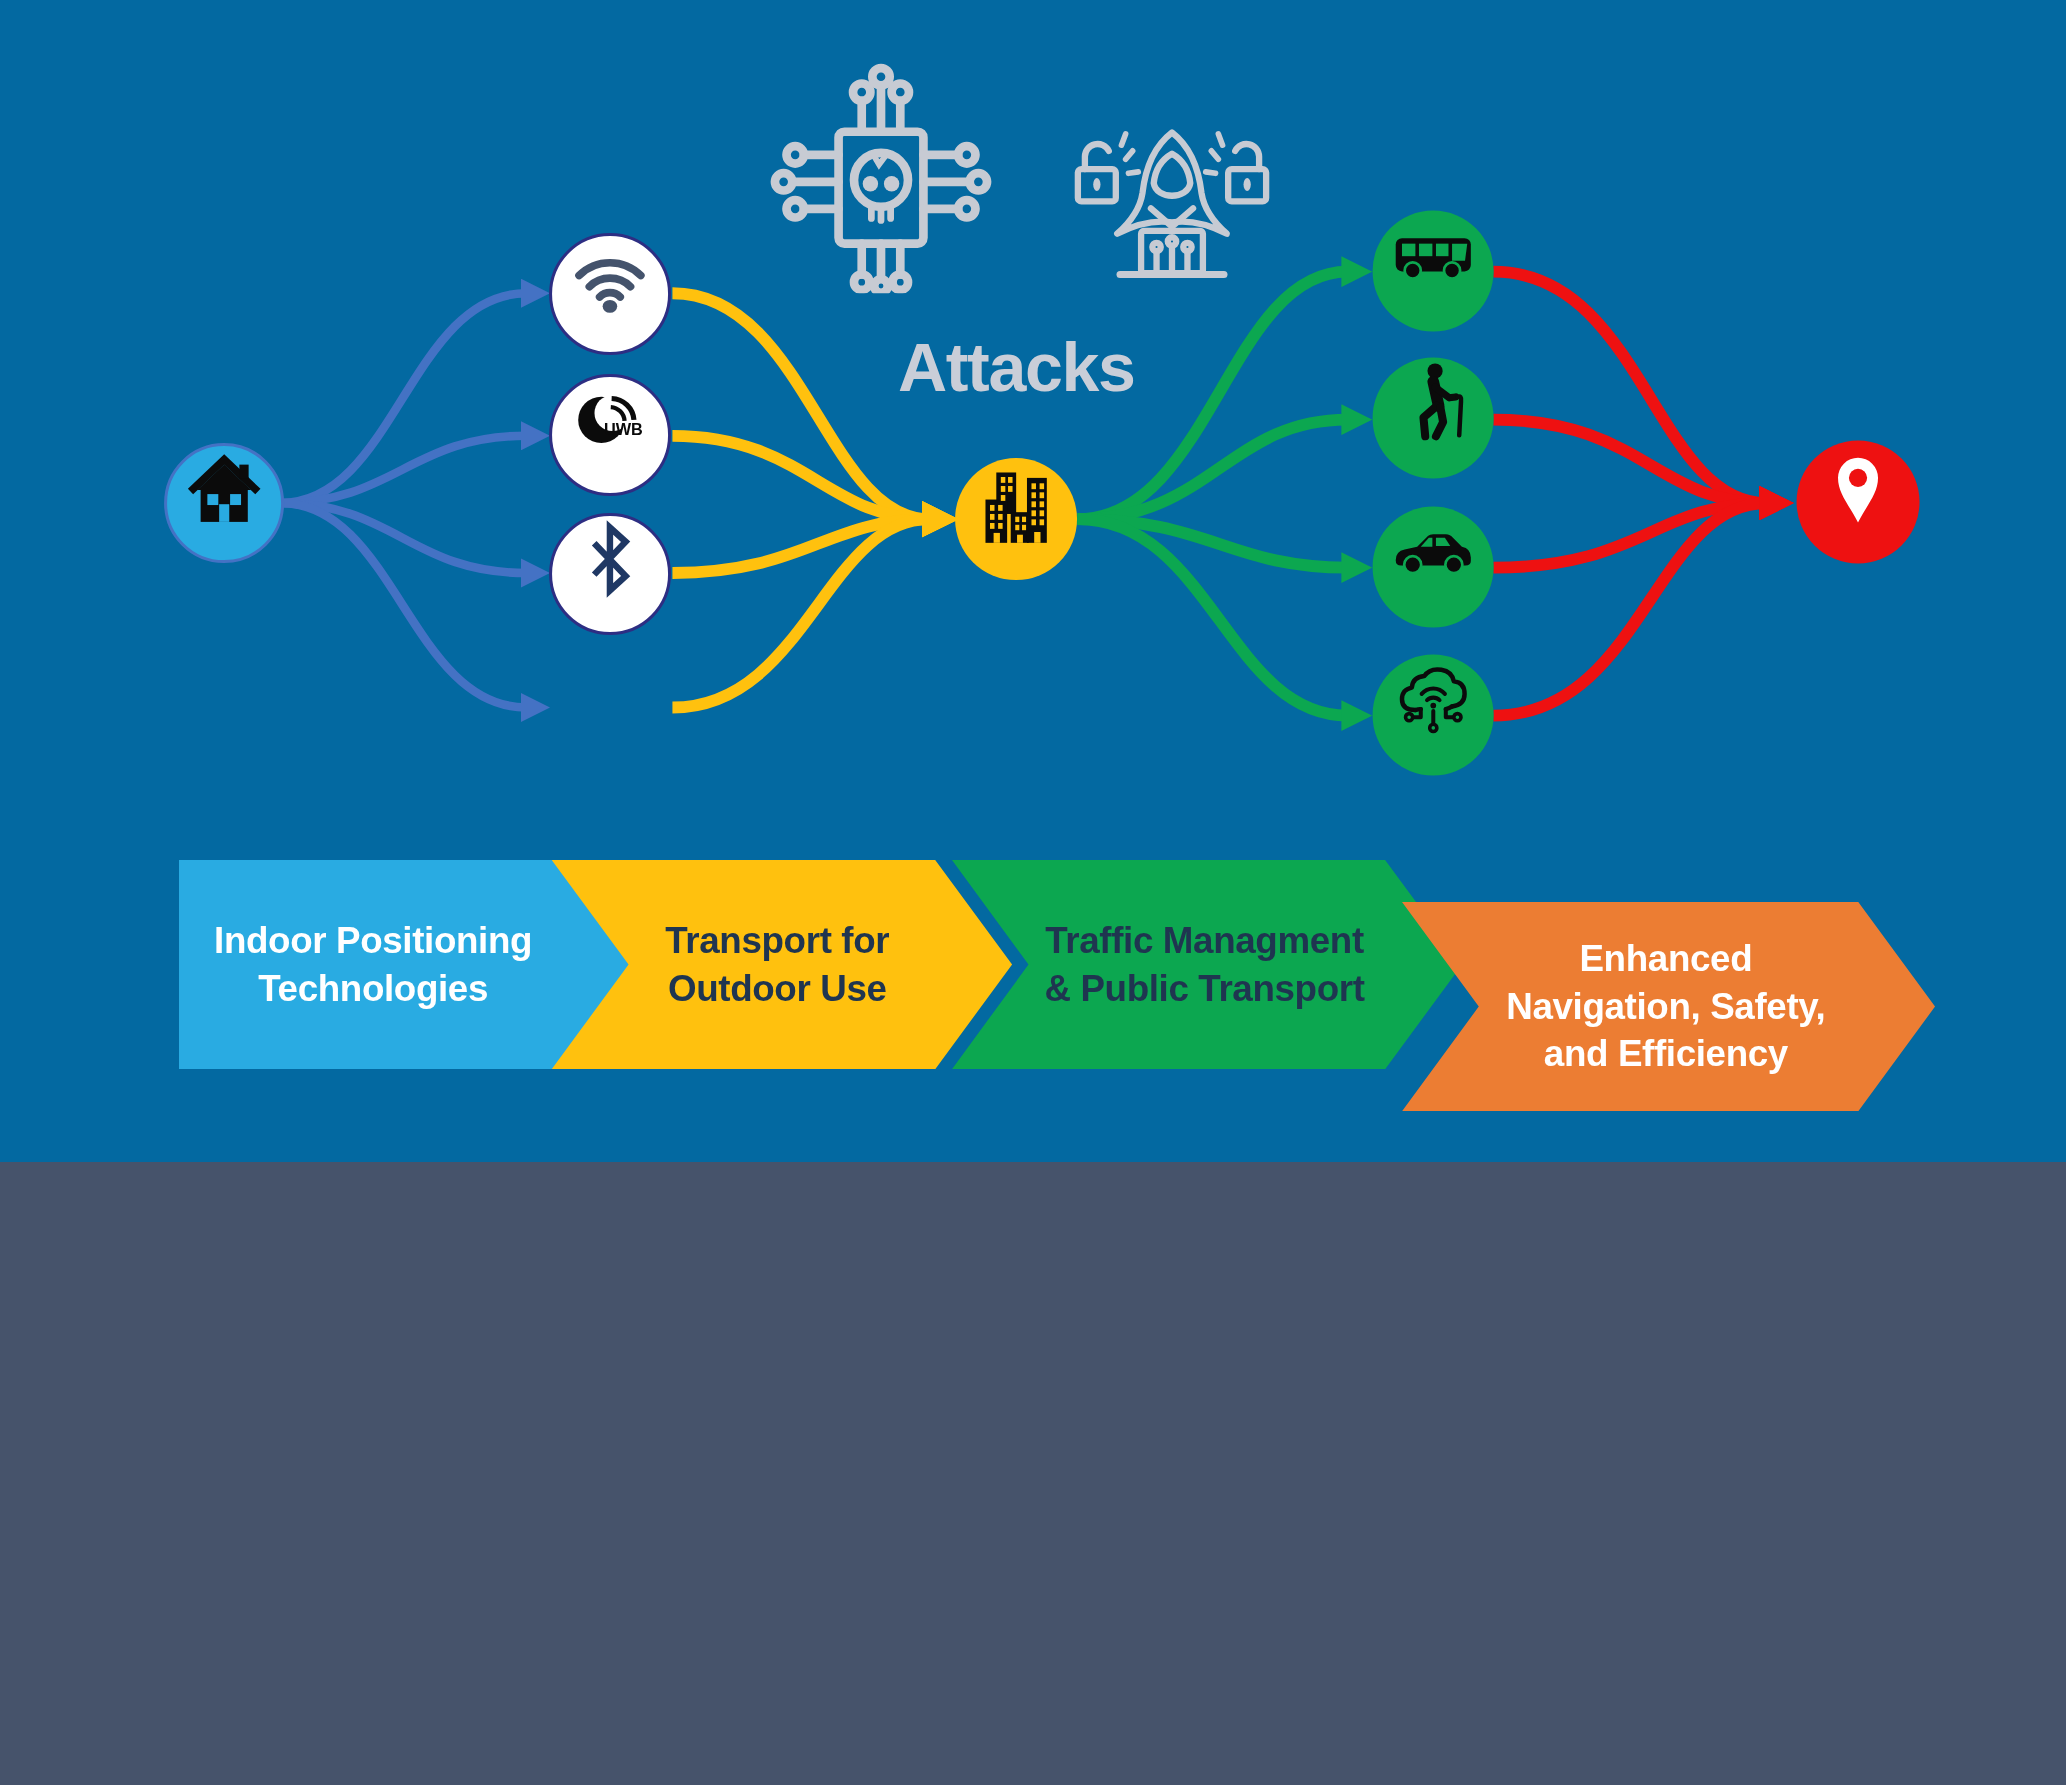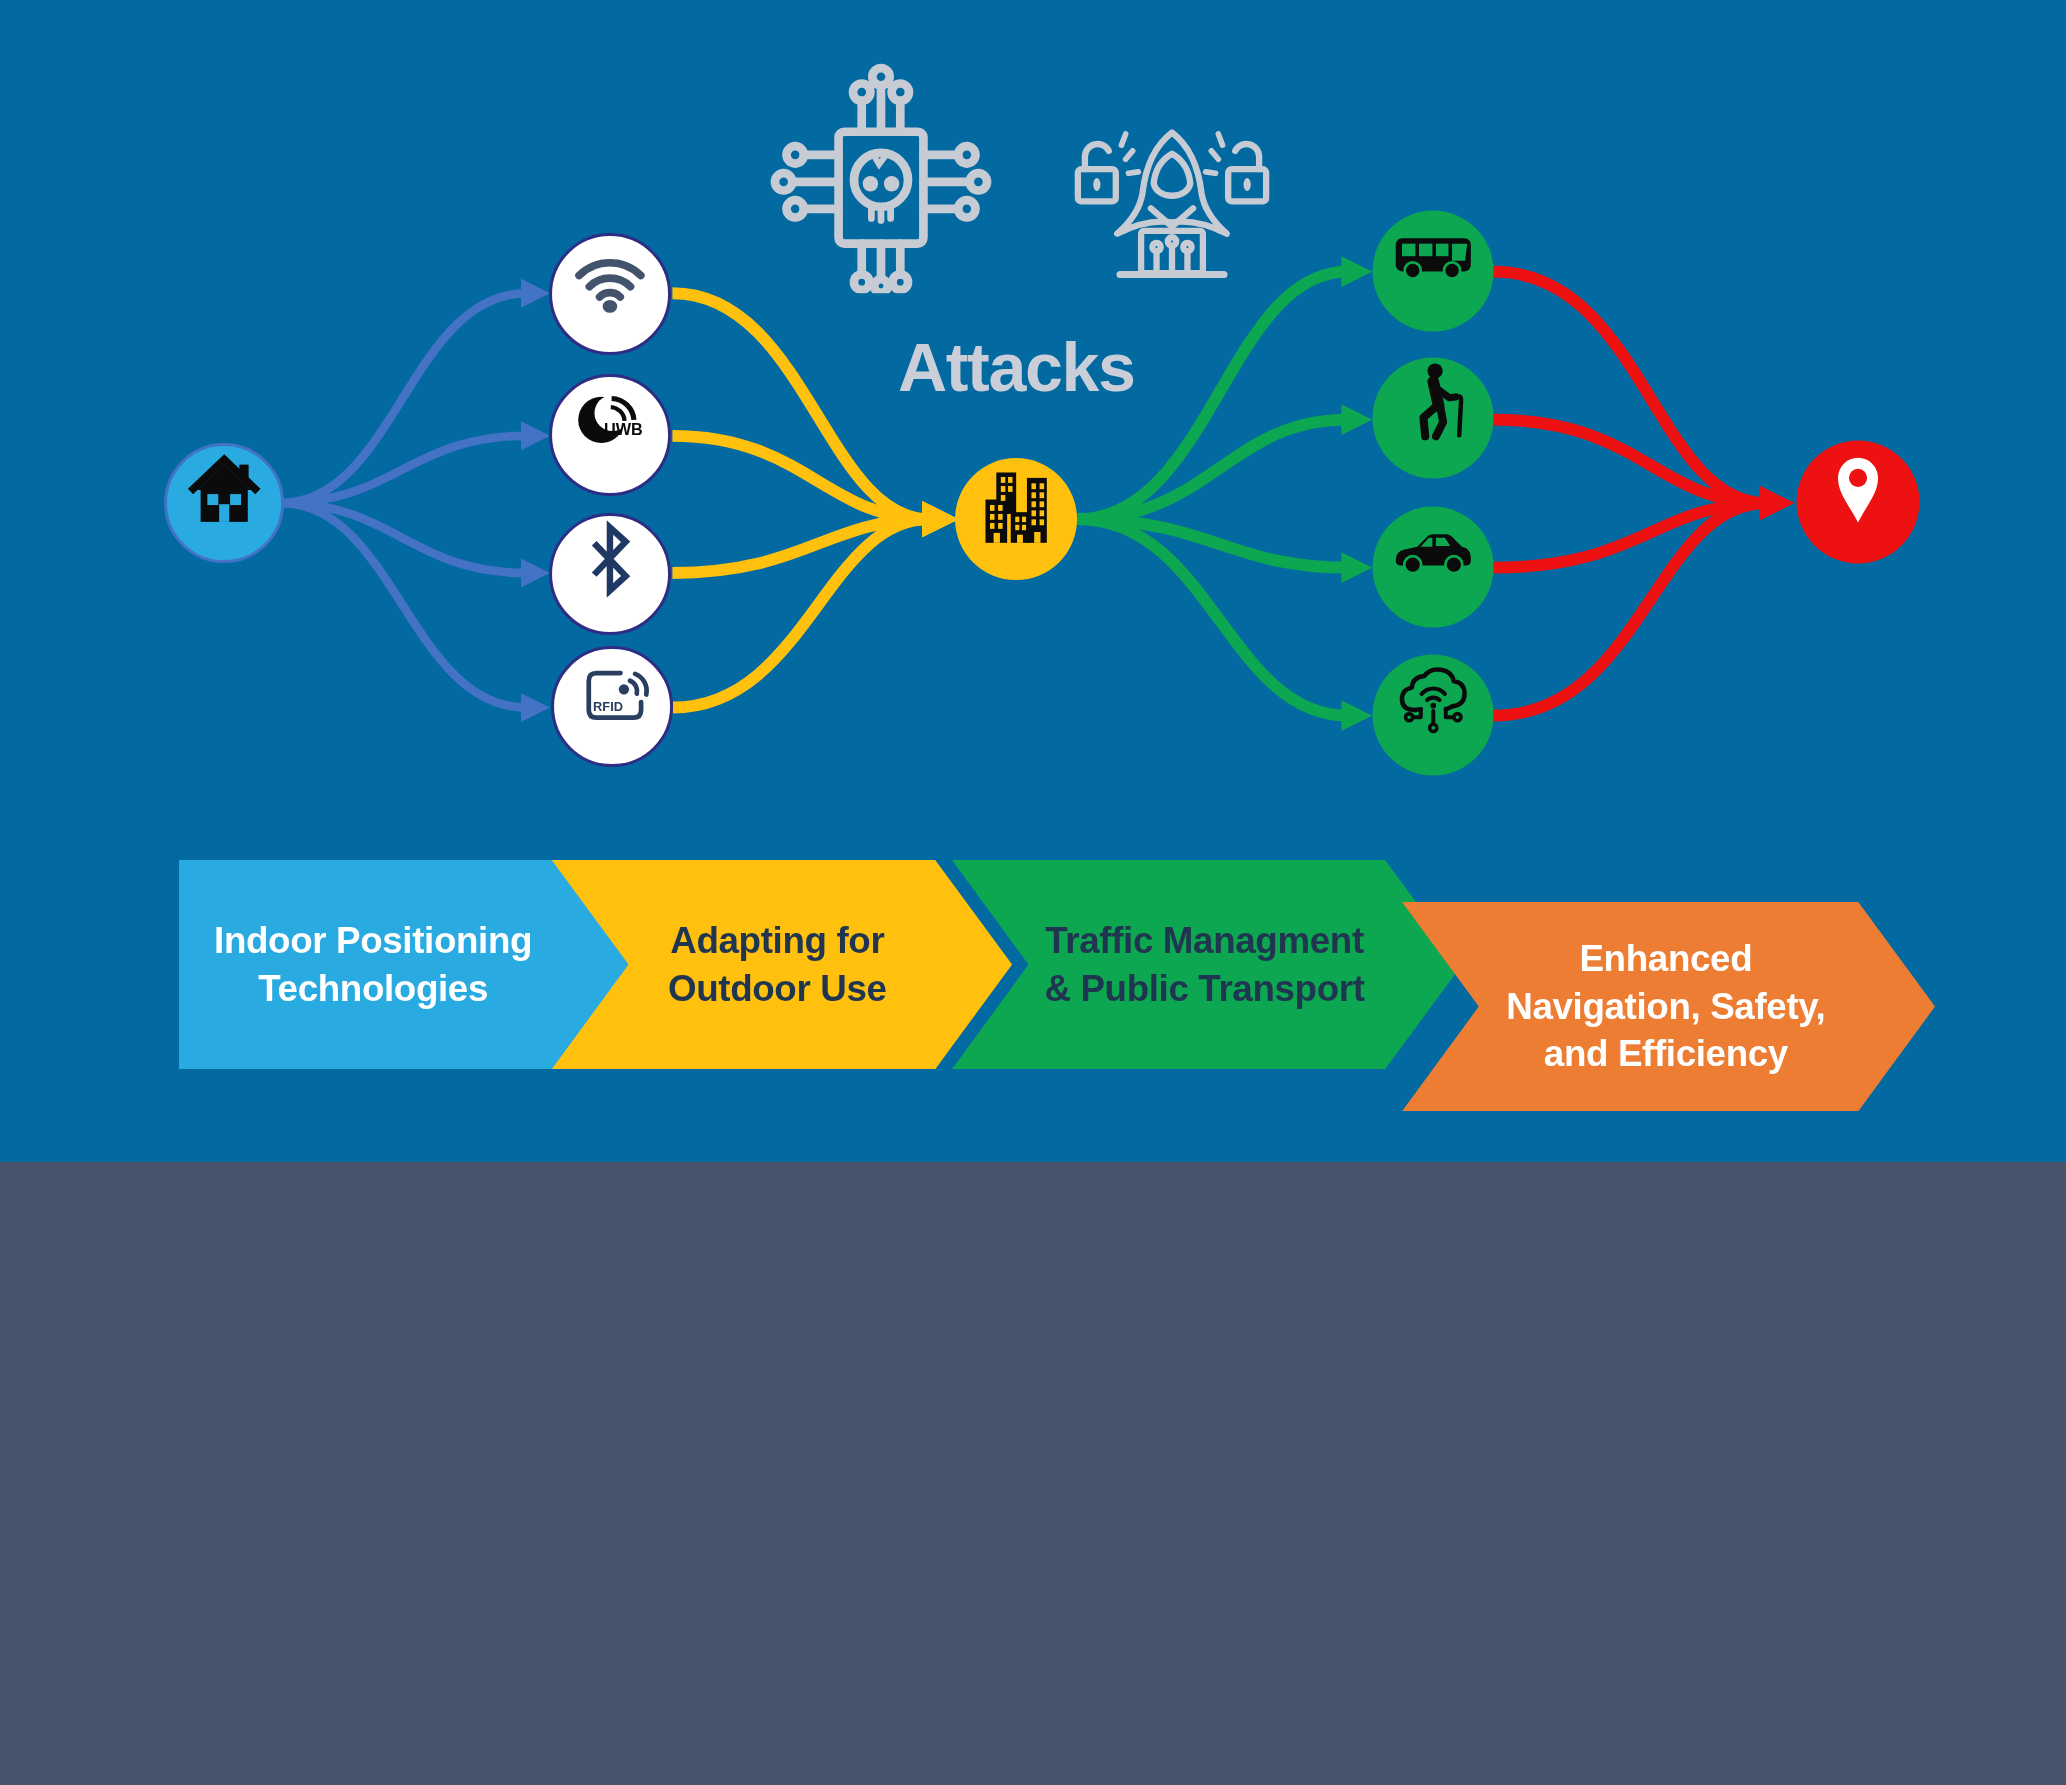--- a/index.html
+++ b/index.html
@@ -223,29 +223,20 @@
       <text x="43" y="68" font-size="19" font-weight="bold" fill="#0B0B0B">UWB</text>
     </svg>
   </div>
 
   <div class="node node-white" style="left:29.4%; top:49.4%;">
     <svg viewBox="0 0 100 120">
       <path d="M28,38 L72,84 L50,104 L50,16 L72,36 L28,82" fill="none" stroke="#1F3864" stroke-width="9" stroke-linejoin="miter"></path>
     </svg>
   </div>
 
-  <div class="node node-white" style="left:29.5%; top:60.8%;">
-    <svg viewBox="0 0 100 100" fill="none" stroke="#2A3F5F" stroke-width="5.5" stroke-linecap="round" stroke-linejoin="round">
-      <path d="M60,28 H32 Q23,28 23,37 V71 Q23,80 32,80 H75 Q84,80 84,71 V62"></path>
-      <circle cx="64" cy="47" r="6" fill="#2A3F5F" stroke="none"></circle>
-      <path d="M71,37 A13,13 0 0 1 79,52"></path>
-      <path d="M77,29 A21,21 0 0 1 90,53"></path>
-      <text x="28" y="72" font-size="15" font-weight="bold" fill="#2A3F5F" stroke="none">RFID</text>
-    </svg>
-  </div>
 
   <div class="node node-city" style="left: 49%; top: 44.7%; background-color: rgb(255, 193, 14);">
     <svg viewBox="0 0 100 100">
       <g fill="#0B0B0B">
         <rect x="28" y="16" width="22" height="46"></rect>
         <rect x="16" y="46" width="24" height="48"></rect>
         <rect x="44" y="60" width="20" height="34"></rect>
         <rect x="62" y="22" width="22" height="72"></rect>
       </g>
       <g fill="#FFC10E">
@@ -338,21 +329,21 @@
       <circle cx="50" cy="41" r="10" fill="#EE1111"></circle>
     </svg>
   </div>
 
   <div class="banner">
     <div class="chev chev-1" style="background-color: rgb(41, 171, 226);">
       <div class="chev-label text-light">Indoor Positioning
 Technologies</div>
     </div>
     <div class="chev chev-2" style="background-color: rgb(255, 193, 14);">
-      <div class="chev-label text-dark">Adapting for
+      <div class="chev-label text-dark">Transport for
 Outdoor Use</div>
     </div>
     <div class="chev chev-3" style="background-color: rgb(12, 167, 80);">
       <div class="chev-label text-dark">Traffic Managment
 &amp; Public Transport</div>
     </div>
     <div class="chev chev-4" style="background-color: rgb(236, 125, 51);">
       <div class="chev-label text-light">Enhanced
 Navigation, Safety,
 and Efficiency</div>

